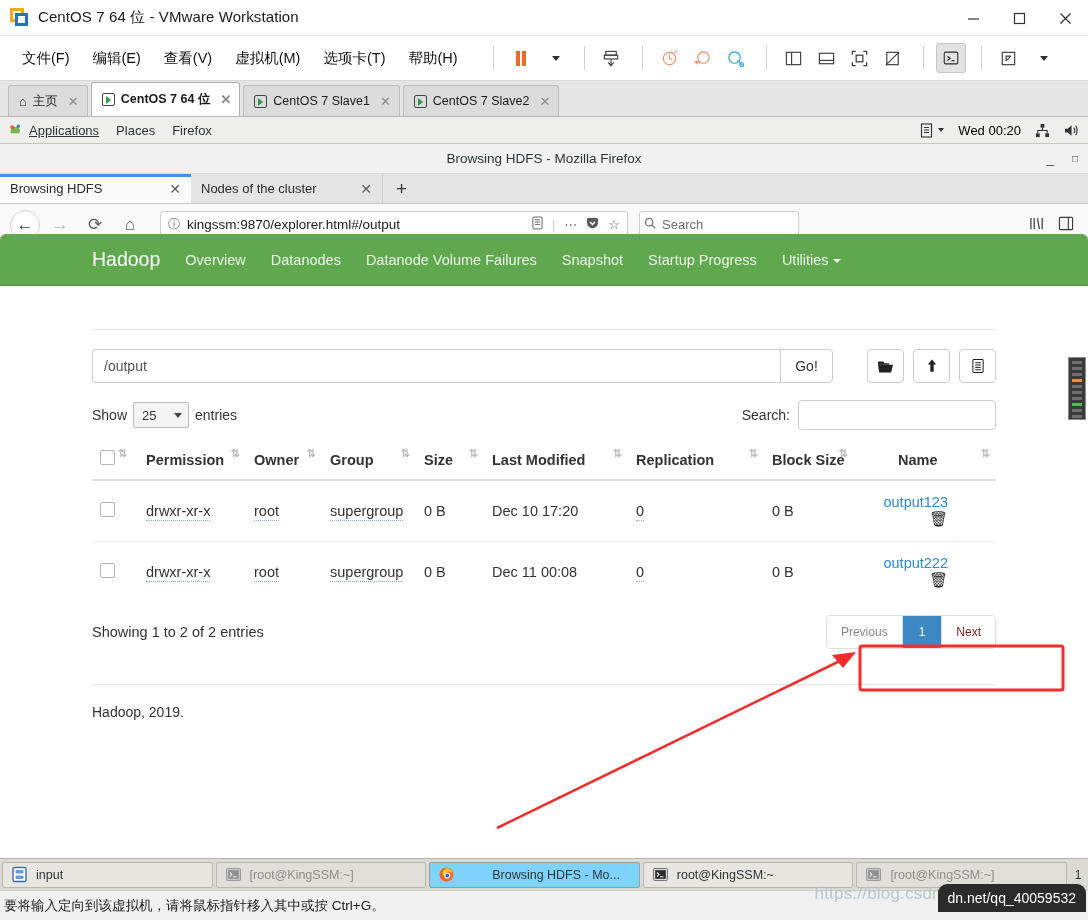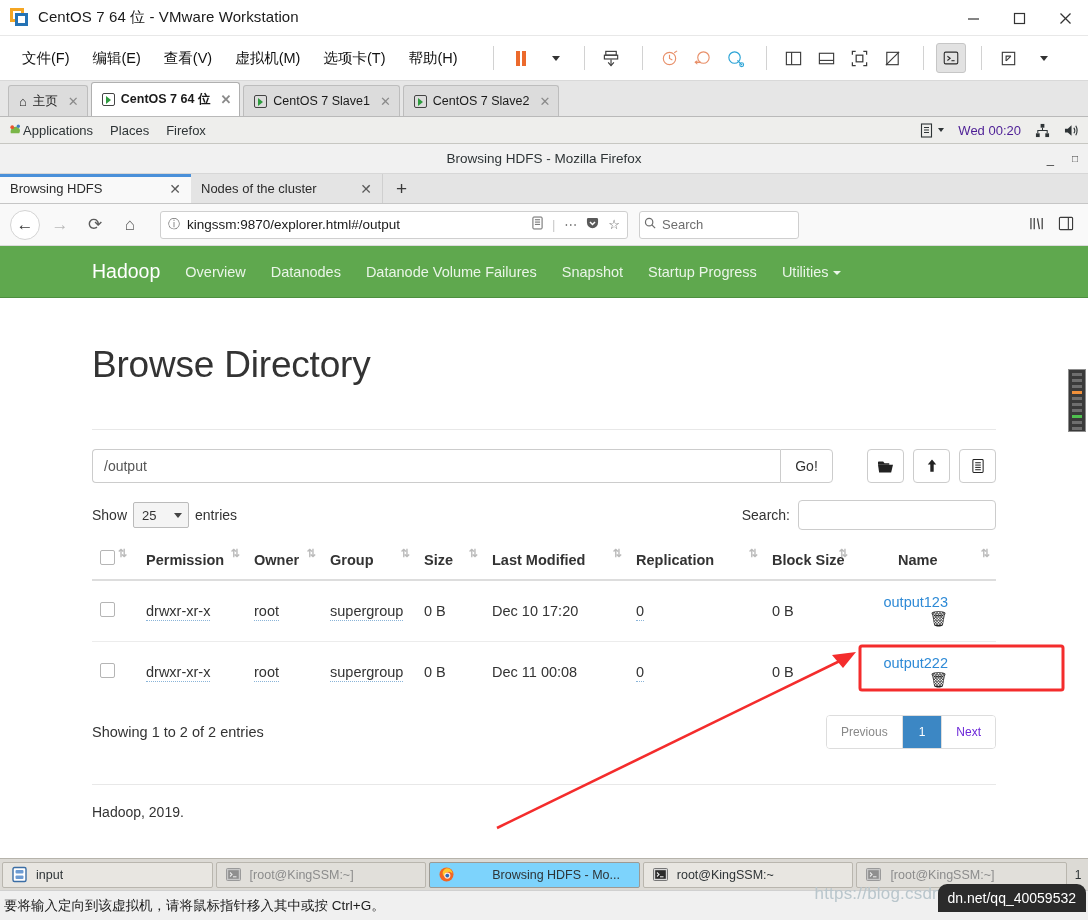--- a/index.html
+++ b/index.html
@@ -53,21 +53,21 @@
                          border-bottom:4px solid transparent; }
   .vm-tab .homeico { margin-right:6px; font-size:13px; }
 
   
   .guest { flex:1; background:#ffffff; position:relative; overflow:hidden; }
   .gnome-bar { height:27px; background:#eeeeec; border-bottom:1px solid #c7c7c2;
                display:flex; align-items:center; padding:0 8px; font-size:13px; color:#2e3436; }
   .gnome-left { display:flex; align-items:center; gap:17px; }
   .gnome-apps-ico { width:15px; height:15px; position:relative; display:inline-block; }
   .gnome-right { margin-left:auto; display:flex; align-items:center; gap:14px; }
-  .gnome-clock { font-size:13px; color:#4c1d95; }
+  .gnome-clock { font-size:13px; color:#000000; }
 
   
   .ff-win { position:absolute; left:0; top:27px; right:0; bottom:0; background:#f9f9f9; }
   .ff-title { height:30px; background:#f1f1f1; border-bottom:1px solid #d7d7d7;
               display:flex; align-items:center; justify-content:center; position:relative;
               font-size:13.5px; color:#2e3436; }
   .ff-title .wbtns { position:absolute; right:10px; display:flex; gap:18px; align-items:center;
                      color:#3b3b3b; font-size:13px; }
   .ff-tabstrip { height:30px; background:#e4e4e4; display:flex; align-items:stretch;
                  border-bottom:1px solid #c6c6c6; }
@@ -146,21 +146,21 @@
         display:inline-block; }
   .dotted { border-bottom:1px dotted #8ab4d8; padding-bottom:1px; }
   .lnk { color:#2e8ad6; }
   .trash { color:#222; font-size:15px; margin-left:11px; }
 
   .botrow { display:flex; align-items:center; margin-top:13px; font-size:14.5px; color:#333; }
   .pager { margin-left:auto; display:flex; border:1px solid #ddd; border-radius:4px; overflow:hidden; }
   .pgbtn { padding:9px 14px; font-size:12px; color:#888; background:#fff;
            border-right:1px solid #ddd; }
   .pgbtn.num { background:#3c87c4; color:#fff; padding:9px 16px; }
-  .pgbtn.last { border-right:none; color:#6d28d9; }
+  .pgbtn.last { border-right:none; color:#7f1d1d; }
   .foothr { border-top:1px solid #e8e8e8; margin-top:35px; }
   .footer { font-size:14px; color:#333; margin-top:19px; }
   .annot-svg { position:absolute; left:0; top:0; pointer-events:none; }
 
   
   .side-widget { position:absolute; right:2px; width:18px; background:#3a3a3a;
                  border:1px solid #8d8d8d; }
   .side-widget i { display:block; height:3px; margin:3px 3px 0 3px; background:#6e6e6e; }
   .side-widget i.o { background:#f0903a; }
   .side-widget i.g { background:#4fc04f; }
@@ -332,21 +332,21 @@
       <span class="vmico"></span>
       <span class="tlbl">CentOS 7 Slave2</span>
       <span class="tabclose">✕</span>
     </div>
   </div>
 
   <div class="guest">
 
     <div class="gnome-bar">
       <div class="gnome-left">
-        <span style="display:flex;align-items:flex-end;">
+        <span style="display:flex;align-items:flex-end;gap:6px;text-decoration:underline;">
           <svg class="gnome-apps-ico" viewBox="0 0 16 16">
             <path d="M3 11 Q2 7 5 5 Q8 3 11 5 Q14 7 12 11 Z" fill="#7ab648"></path>
             <circle cx="4.5" cy="4.5" r="2" fill="#e8542f"></circle>
               <circle cx="11" cy="3.5" r="1.8" fill="#3f7fc1"></circle>
           </svg>
           <span>Applications</span>
         </span>
         <span>Places</span>
         <span>Firefox</span>
       </div>
@@ -444,36 +444,35 @@
           </span>
           <span>
             <svg width="16" height="15" viewBox="0 0 17 16" fill="none" stroke="#3b3b3b" stroke-width="1.2">
                 <rect x="1.5" y="1.5" width="14" height="13" rx="1"></rect>
                 <line x1="11" y1="1.5" x2="11" y2="14.5"></line>
               </svg>
           </span>
         </div>
       </div>
 
-      <div class="page" style="top:102px;">
+      <div class="page" style="top:90px;border-radius:6px;">
 
         <div class="navbar">
           <span class="brand">Hadoop</span>
           <span class="navlink">Overview</span>
           <span class="navlink">Datanodes</span>
           <span class="navlink">Datanode Volume Failures</span>
           <span class="navlink">Snapshot</span>
           <span class="navlink">Startup Progress</span>
           <span class="navlink">
             <span>Utilities</span><span class="cd"></span>
           </span>
         </div>
 
         <div class="container">
-          <h1 class="h1">Browse Directory</h1>
           <div class="hr"></div>
 
           <div class="pathrow">
             <div class="inputgroup">
               <div class="pathinput">/output</div>
               <div class="gobtn">Go!</div>
             </div>
             <div class="iconbtns">
               <div class="ibtn">
                 <svg width="17" height="15" viewBox="0 0 18 16">

